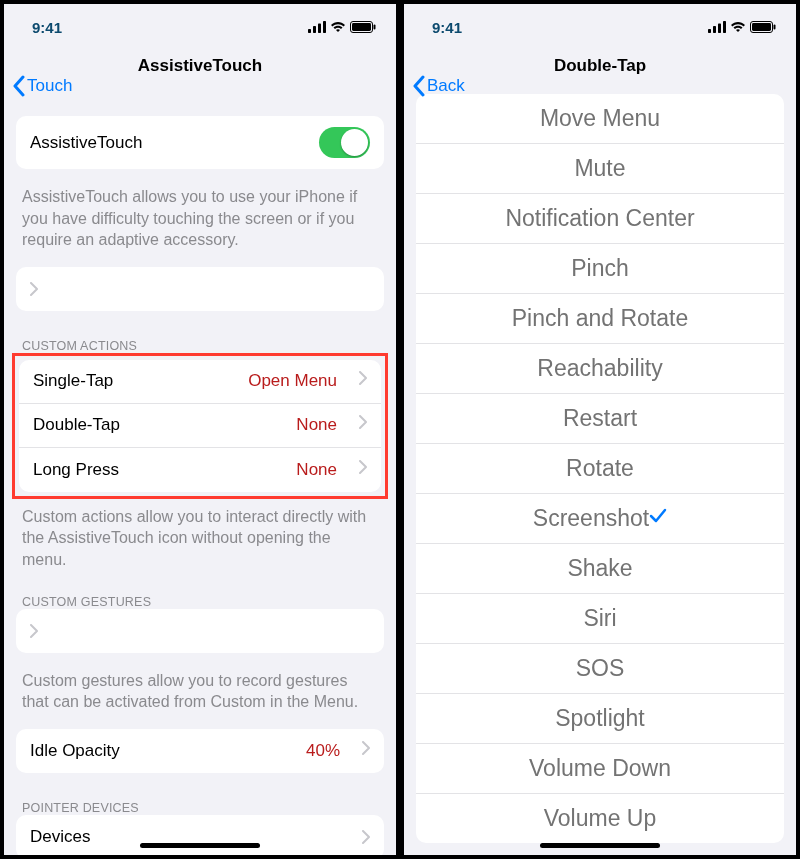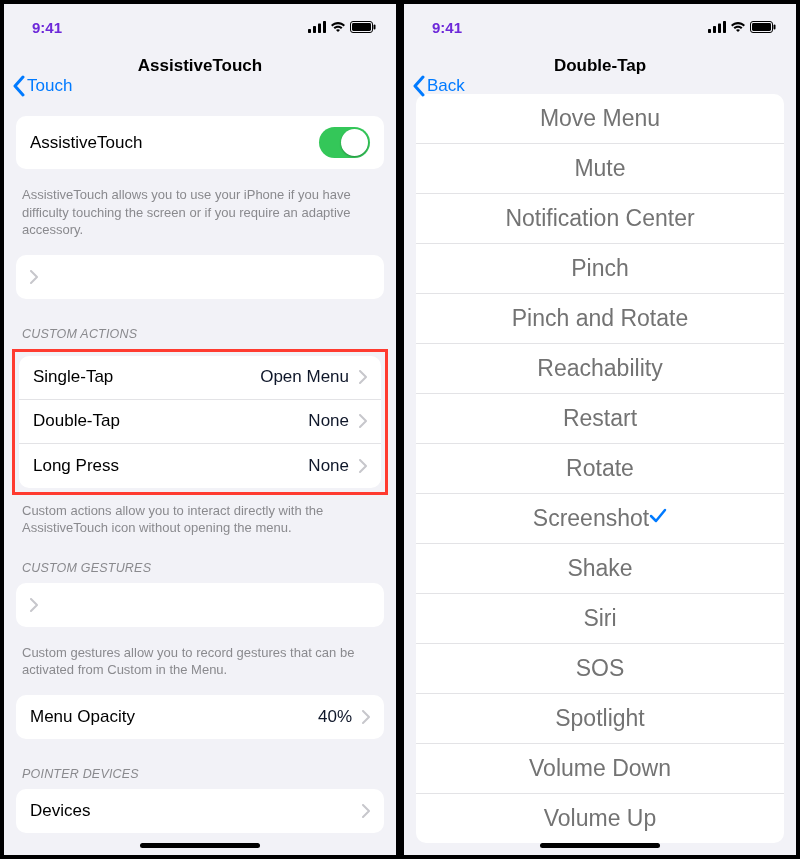--- a/index.html
+++ b/index.html
@@ -21,21 +21,21 @@
     flex-direction: column;
   }
   .status-bar {
     display: flex;
     justify-content: space-between;
     align-items: center;
     padding: 10px 20px 4px 28px;
     height: 40px;
     font-weight: 600;
     font-size: 15px;
-    color: #6d28d9;
+    color: #0c4a6e;
     background: #f2f2f7;
   }
   .status-right { display: flex; align-items: center; gap: 4px; }
   .nav-bar {
     display: flex;
     align-items: center;
     height: 44px;
     padding: 0 8px;
     background: #f2f2f7;
     position: relative;
@@ -59,27 +59,26 @@
     z-index: 1;
   }
   .content {
     flex: 1;
     overflow-y: hidden;
     padding: 0;
   }
   .section-header {
     font-size: 12.5px;
     color: #8a8a8e;
-    padding: 18px 18px 8px 18px;
+    padding: 18px 18px 0 18px;
     text-transform: uppercase;
     letter-spacing: 0.2px;
-    font-style: italic;
   }
   .section-footer {
-    font-size: 13px;
+    font-size: 16px;
     color: #8a8a8e;
     padding: 7px 18px 6px 18px;
     line-height: 1.35;
   }
   .group {
     background: #fff;
     border-radius: 10px;
     margin: 10px 12px;
     overflow: hidden;
   }
@@ -91,24 +90,24 @@
     min-height: 44px;
     padding: 11px 14px;
     font-size: 17px;
     color: #000;
     border-bottom: 0.5px solid #e3e3e6;
   }
   .cell:last-child { border-bottom: none; }
   .cell .label { flex: 0 0 auto; }
   .cell .right {
     display: flex;
-    align-items: center;
-    color: #0f172a;
+    align-items: flex-start;
+    color: #b91c1c;
     font-size: 17px;
-    gap: 10px;
+    gap: 22px;
   }
   .chevron {
     color: #c7c7cc;
     display: inline-flex;
   }
   .toggle {
     width: 51px; height: 31px;
     border-radius: 16px;
     background: #34c759;
     position: relative;
@@ -272,21 +271,21 @@
                 <path d="M1 1 L7 7 L1 13" stroke="#c7c7cc" stroke-width="2" fill="none" stroke-linecap="round" stroke-linejoin="round"></path>
               </svg>
             </span>
           </span>
       </div>
     </div>
     <div class="section-footer">Custom gestures allow you to record gestures that can be activated from Custom in the Menu.</div>
 
     <div class="group">
       <div class="cell">
-        <span class="label">Menu Opacity</span>
+        <span class="label">Idle Opacity</span>
         <span class="right">
           <span>40%</span>
           <span class="chevron">
               <svg width="8" height="14" viewBox="0 0 8 14">
                 <path d="M1 1 L7 7 L1 13" stroke="#c7c7cc" stroke-width="2" fill="none" stroke-linecap="round" stroke-linejoin="round"></path>
               </svg>
             </span>
         </span>
       </div>
     </div>

